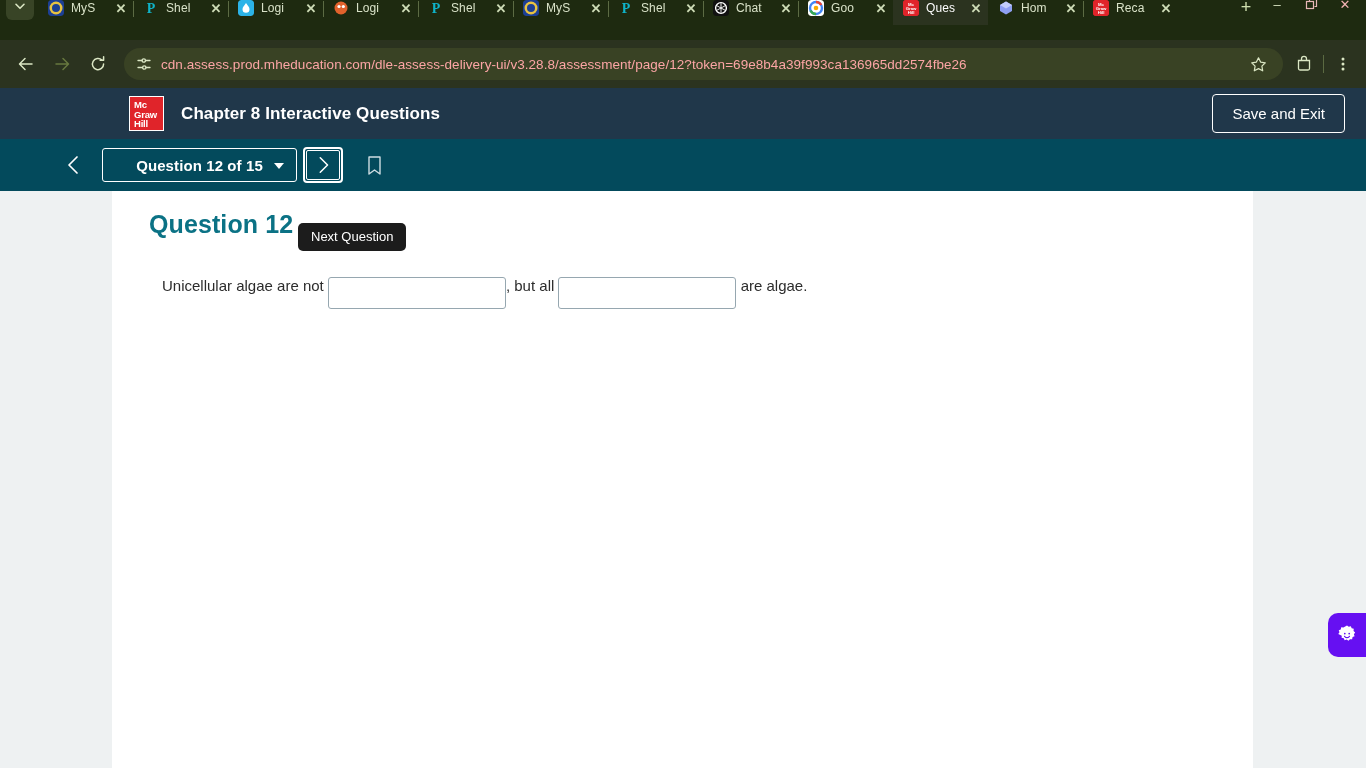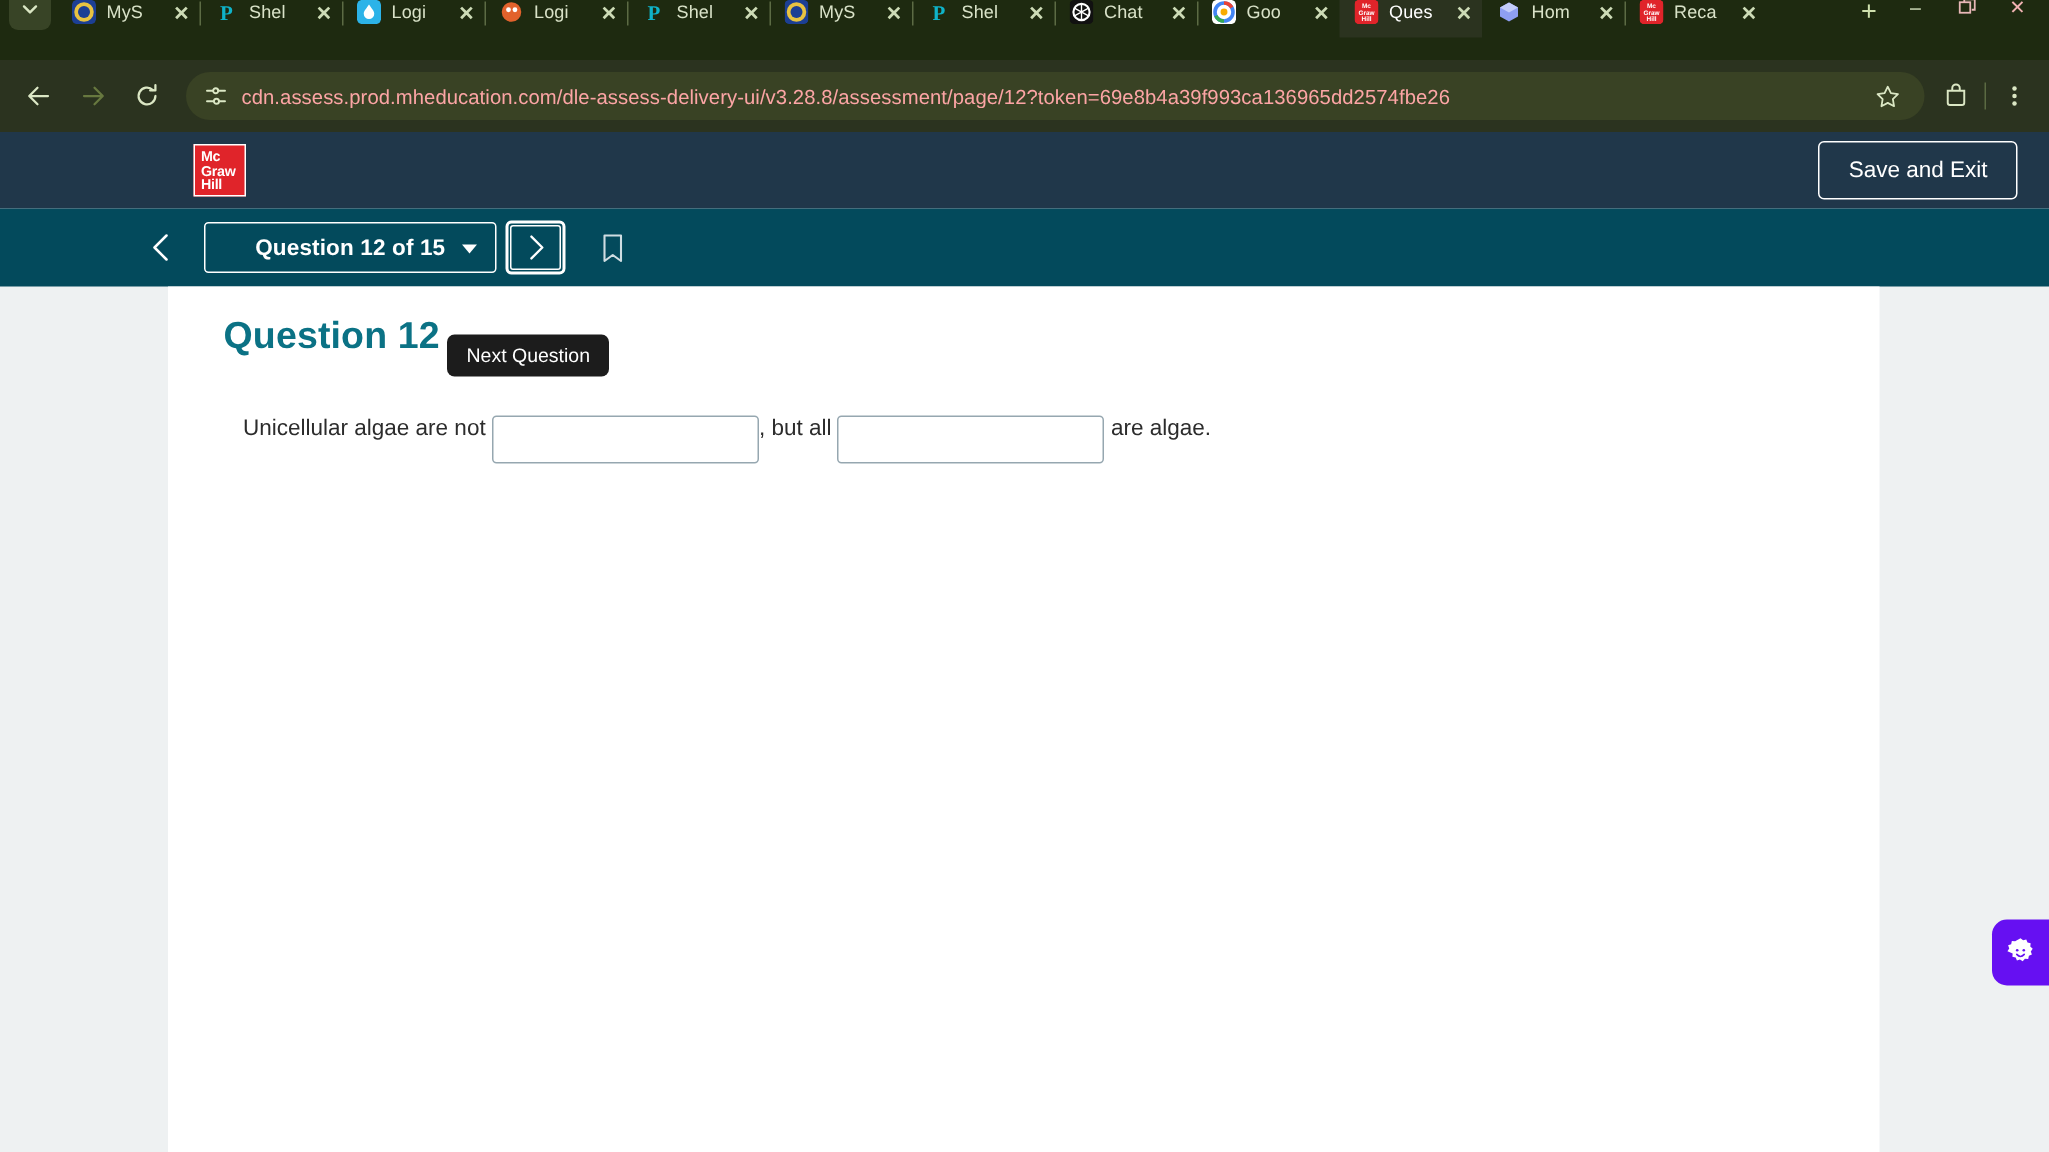--- a/index.html
+++ b/index.html
@@ -168,21 +168,21 @@
     padding: 10px 19px;
     cursor: pointer;
     font-family: inherit;
   }
 
   .q-nav {
     height: 52px;
     background: #034a5c;
     display: flex;
     align-items: center;
-    padding-left: 90px;
+    padding-left: 56px;
     position: relative;
   }
   .q-arrow {
     width: 36px; height: 34px;
     display:flex;align-items:center;justify-content:center;
     background: transparent; border: none; cursor: pointer;
   }
   .q-arrow svg { display:block; }
   .q-next-wrap {
     margin-left: 6px;
@@ -506,20 +506,21 @@
   <div class="page">
 
     <div class="mh-header">
       <div class="mh-logo-wrap">
         <div class="mh-logo">
           <div>Mc</div>
           <div>Graw</div>
           <div>Hill</div>
         </div>
       </div>
+      <div class="mh-title">Chapter 8 Interactive Questions</div>
       <button class="save-exit">Save and Exit</button>
     </div>
 
     <div class="q-nav">
       <button class="q-arrow">
         <svg width="22" height="22" viewBox="0 0 22 22">
             <path d="M14 3 6 11l8 8" stroke="#ffffff" stroke-width="1.7" fill="none" stroke-linecap="round" stroke-linejoin="round"></path>
           </svg>
       </button>
 

